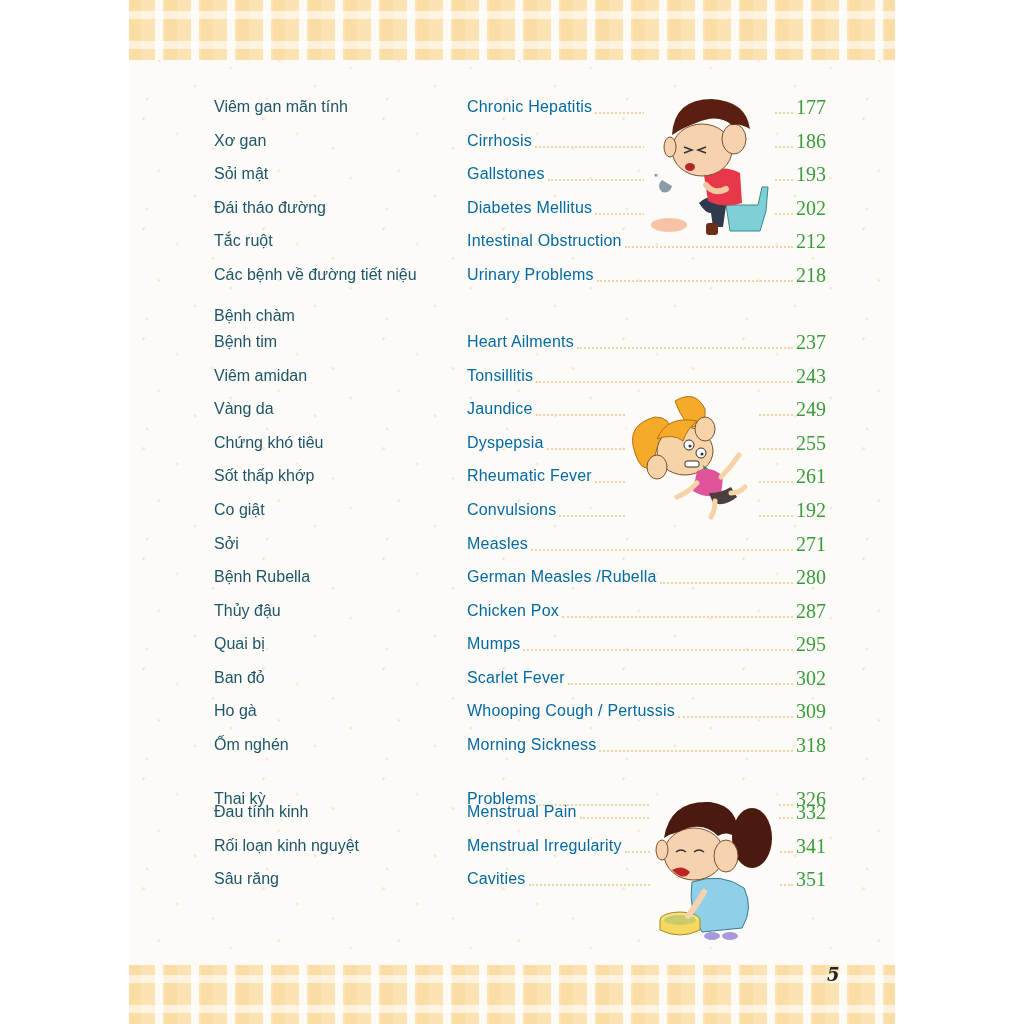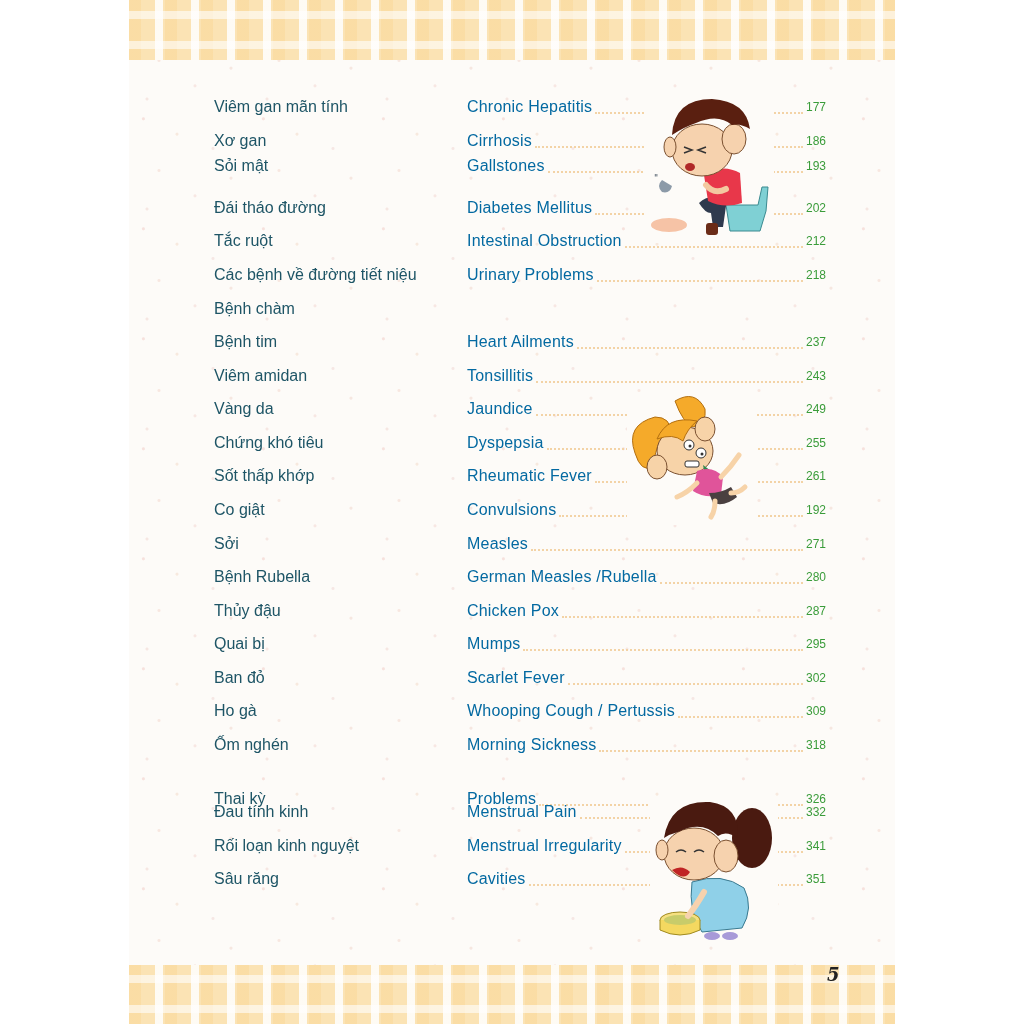--- a/index.html
+++ b/index.html
@@ -48,21 +48,21 @@
     display:flex; align-items:center;
   }
   .en {
     font-family:"Liberation Sans", sans-serif; font-size:16px; color:#0369a1;
     white-space:nowrap; letter-spacing:0.2px;
   }
   .leader {
     flex:1; margin:0 3px; height:0; border-bottom:2px dotted #f3d3a6; position:relative; top:6px;
   }
   .num {
-    font-family:Liberation Sans, sans-serif; font-size:12px; color:#3a9c3a; white-space:nowrap;
+    font-family:Liberation Serif, serif; font-size:20px; color:#3a9c3a; white-space:nowrap;
   }
   .illus { position:absolute; }
 </style>
 </head>
 <body>
 
 <div class="page">
   <div class="speckles"></div>
   <div class="plaid top"></div>
 
@@ -77,21 +77,21 @@
         </div>
     </div>
     <div class="row" style="top:127px">
       <span class="vn">Xơ gan</span>
       <div class="en-line">
           <span class="en">Cirrhosis</span>
           <span class="leader"></span>
           <span class="num">186</span>
         </div>
     </div>
-    <div class="row" style="top:152px">
+    <div class="row" style="top:160px">
       <span class="vn">Sỏi mật</span>
       <div class="en-line">
           <span class="en">Gallstones</span>
           <span class="leader"></span>
           <span class="num">193</span>
         </div>
     </div>
     <div class="row" style="top:194px">
       <span class="vn">Đái tháo đường</span>
       <div class="en-line">
@@ -109,21 +109,21 @@
         </div>
     </div>
     <div class="row" style="top:261px">
       <span class="vn">Các bệnh về đường tiết niệu</span>
       <div class="en-line">
           <span class="en">Urinary Problems</span>
           <span class="leader"></span>
           <span class="num">218</span>
         </div>
     </div>
-    <div class="row" style="top:295px">
+    <div class="row" style="top:302px">
       <span class="vn">Bệnh chàm</span>
     </div>
     <div class="row" style="top:328px">
       <span class="vn">Bệnh tim</span>
       <div class="en-line">
           <span class="en">Heart Ailments</span>
           <span class="leader"></span>
           <span class="num">237</span>
         </div>
     </div>

